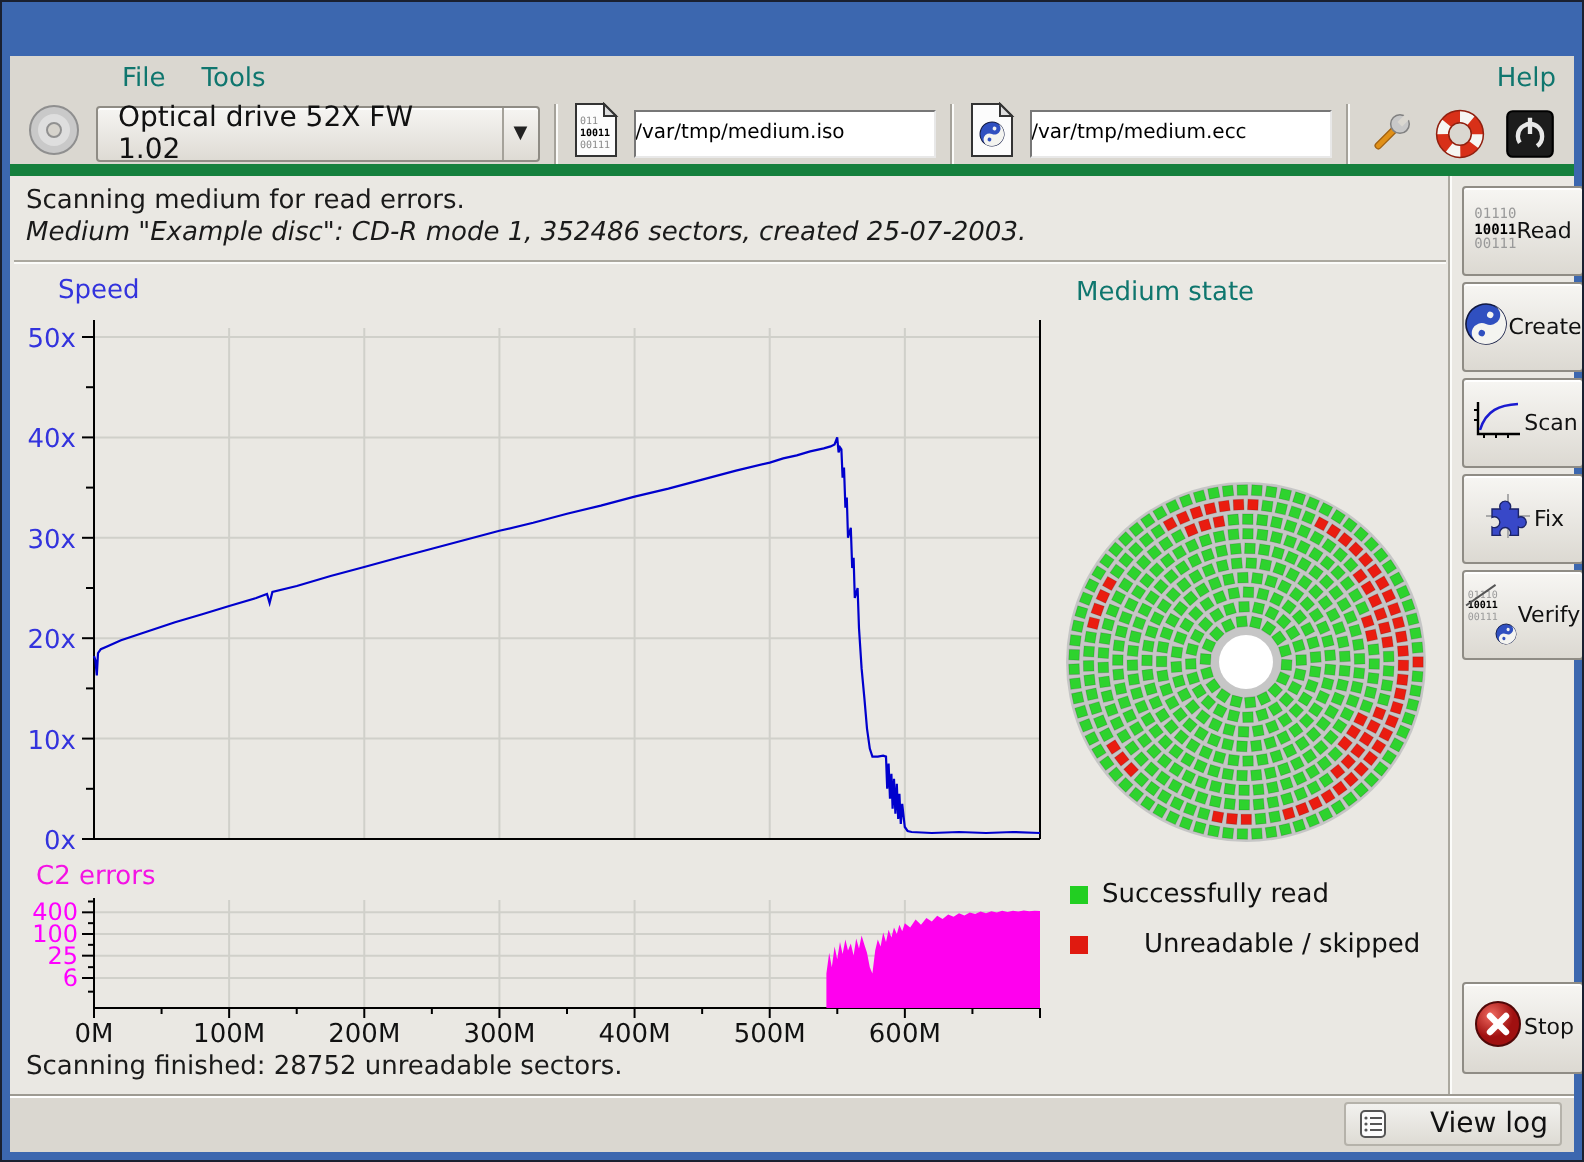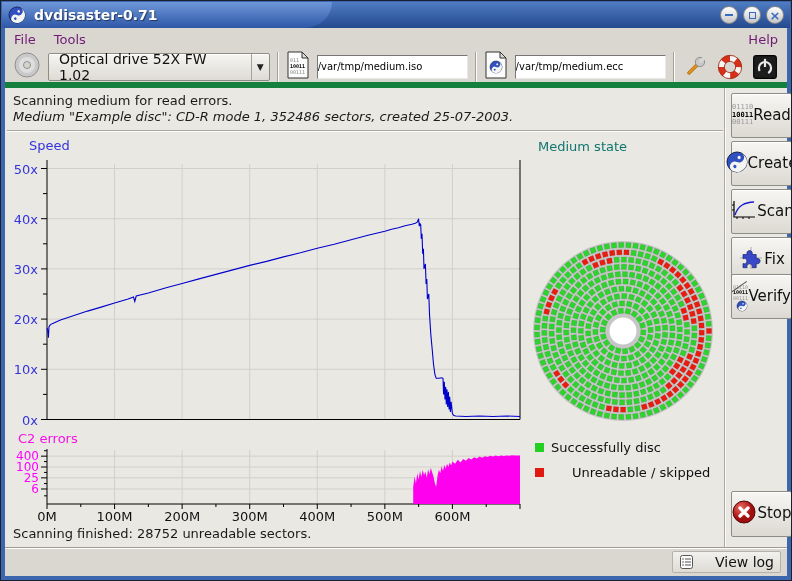--- a/index.html
+++ b/index.html
@@ -16,21 +16,21 @@
     text-shadow:1px 1px 1px rgba(0,0,0,.5); }
   .winbtns { position:absolute; right:6px; top:4px; display:flex; gap:5px; }
   .winbtn { width:18px; height:18px; border-radius:50%; border:1px solid #8a8a8a;
     background:linear-gradient(#ffffff,#c6c6c6); color:#3a6ac0; display:flex; align-items:center; justify-content:center; cursor:default; }
   .glyph-min { width:8px; height:2px; background:#3a6ac0; }
   .glyph-max { width:7px; height:7px; border:1px solid #3a6ac0; }
   .glyph-close { font-size:13px; font-weight:bold; line-height:1; }
 
   
   .app-body { position:absolute; top:27px; left:4px; right:4px; bottom:4px; background:#eae8e3; }
-  .menubar { height:23px; background:#dad7d0; display:flex; align-items:center; font-size:13px; color:#701a75; }
+  .menubar { height:23px; background:#dad7d0; display:flex; align-items:center; font-size:13px; color:#0f766e;padding-left:47px; }
   .menu-item { padding:3px 9px; }
   .menu-spacer { flex:1; }
 
   .toolbar { height:37px; background:#dad7d0; display:flex; align-items:center; gap:7px; padding:0 8px;
     border-bottom:6px solid #15803d; box-shadow:0 1px 0 #fff; }
   .vsep { width:2px; height:30px; border-left:1px solid #a5a29a; border-right:1px solid #fbfbf9; }
   .combo { display:flex; align-items:center; height:28px; background:linear-gradient(#f6f5f2,#dedbd4);
     border:1px solid #8f8c85; border-radius:2px; box-shadow:inset 0 1px 0 #fff; }
   .combo-text { padding:0 10px; font-size:14px; color:#111; }
   .combo-arrow { width:18px; align-self:stretch; border-left:1px solid #a5a29a; display:flex; align-items:center; justify-content:center; font-size:9px; color:#222; }
@@ -52,58 +52,35 @@
   .legend-item { position:absolute; display:flex; align-items:center; gap:7px; font-size:13px; color:#111; }
   .legend-sq { width:9px; height:9px; }
   .bottom-status { position:absolute; left:8px; top:438px; font-size:13px; color:#1a1a1a; }
   .vgroove { position:absolute; left:719px; top:0; bottom:0; width:2px;
     border-left:1px solid #aba89f; border-right:1px solid #fcfcfa; }
 
   
   .side-btn { position:absolute; left:726px; width:61px; height:45px;
     background:linear-gradient(#f7f6f3,#dcd9d2); border:1px solid #8f8c85; border-radius:2px;
     box-shadow:inset 0 1px 0 #fff; display:flex; flex-direction:row; align-items:center; justify-content:center; }
-  .side-btn .lbl { font-size:15px; color:#111; line-height:1.05; }
+  .side-btn .lbl { font-size:11px; color:#111; line-height:1.05; }
   .read-bin { font-family:"DejaVu Sans Mono",monospace; font-size:7px; line-height:1.05; text-align:center; }
   .read-bin .g { color:#999; } .read-bin .b { color:#000; font-weight:bold; }
 
   
   .footer { position:absolute; bottom:0; left:0; right:0; height:29px; background:#dad7d0;
     border-top:1px solid #9d9a92; box-shadow:inset 0 1px 0 #fff; display:flex; align-items:center; justify-content:flex-end; }
   .viewlog-btn { display:flex; align-items:center; gap:20px; margin-right:6px; padding:2px 6px;
     font-size:14px; color:#111; border:1px solid #b5b2aa; border-radius:2px; background:linear-gradient(#f2f1ee,#dedbd4);text-align:right; }
 </style>
 </head>
 <body>
 
 <div class="window">
 
-  <div class="titlebar">
-    <div class="title-tab"></div>
-    <span class="app-logo yy-slot"><svg width="18" height="18" viewBox="0 0 18 18">
-          <g transform="rotate(25 9 9)">
-    <circle cx="9" cy="9" r="8" fill="#3050c0" stroke="#101840" stroke-width="0.64"></circle>
-    <path d="M9,1 a8,8 0 0 1 0,16 a4,4 0 0 1 0,-8 a4,4 0 0 0 0,-8 z" fill="#f4f4f0"></path>
-    <circle cx="9" cy="5" r="1.28" fill="#f4f4f0"></circle>
-    <circle cx="9" cy="13" r="1.28" fill="#3050c0"></circle>
-          </g>
-        </svg></span>
-    <span class="title-text">dvdisaster-0.71</span>
-    <div class="winbtns">
-      <div class="winbtn">
-          <span class="glyph-min"></span>
-        </div>
-      <div class="winbtn">
-          <span class="glyph-max"></span>
-        </div>
-      <div class="winbtn glyph-close">
-          <span>×</span>
-        </div>
-    </div>
-  </div>
 
   <div class="app-body">
 
     <div class="menubar">
       <span class="menu-item">File</span>
       <span class="menu-item">Tools</span>
       <span class="menu-spacer"></span>
       <span class="menu-item">Help</span>
     </div>
 
@@ -731,21 +708,21 @@
           <rect x="101.29893427981827" y="110.6455191398731" width="5.2" height="5.2" transform="rotate(-296 103.89893427981826 113.2455191398731)" fill="#2ed32e" stroke="rgba(0,0,0,0.15)" stroke-width="0.5"></rect>
           <rect x="107.00259794687462" y="106.50156492031766" width="5.2" height="5.2" transform="rotate(-316 109.60259794687461 109.10156492031766)" fill="#2ed32e" stroke="rgba(0,0,0,0.15)" stroke-width="0.5"></rect>
           <rect x="110.9449727901448" y="100.65675385443875" width="5.2" height="5.2" transform="rotate(-336 113.5449727901448 103.25675385443874)" fill="#2ed32e" stroke="rgba(0,0,0,0.15)" stroke-width="0.5"></rect>
           <rect x="112.65055022027444" y="93.81605641700574" width="5.2" height="5.2" transform="rotate(-356 115.25055022027443 96.41605641700573)" fill="#2ed32e" stroke="rgba(0,0,0,0.15)" stroke-width="0.5"></rect>
           <rect x="111.91361242754787" y="86.80456167691491" width="5.2" height="5.2" transform="rotate(-376 114.51361242754787 89.40456167691491)" fill="#2ed32e" stroke="rgba(0,0,0,0.15)" stroke-width="0.5"></rect>
           <circle cx="95" cy="95" r="13.5" fill="#ffffff"></circle>
         </svg>
 
       <div class="legend-item" style="left:530px;top:352px;">
         <span class="legend-sq" id="legend-sq-0" style="background: rgb(34, 207, 34);"></span>
-        <span>Successfully disc</span>
+        <span>Successfully read</span>
       </div>
       <div class="legend-item" style="left:530px;top:377px;gap:28px;">
         <span class="legend-sq" id="legend-sq-1" style="background: rgb(224, 26, 16);"></span>
         <span>Unreadable / skipped</span>
       </div>
 
       <div class="bottom-status">Scanning finished: 28752 unreadable sectors.</div>
       <div class="vgroove"></div>
 
       <div class="side-btn" style="top:5px;">
@@ -779,21 +756,21 @@
       </div>
       <div class="side-btn" style="top:149px;">
         <span>
           <svg width="26" height="26" viewBox="0 0 26 26">
             <path d="M2,13 h22 M13,2 v22" stroke="#aaa" stroke-width="1"></path>
             <path d="M5,9.5 h4.2 a2.7,2.7 0 1 1 4.8,0 h4.2 v4.2 a2.7,2.7 0 1 1 0,4.8 v4.2 h-4.2 a2.7,2.7 0 1 0 -4.8,0 h-4.2 v-4.2 a2.7,2.7 0 1 0 0,-4.8 z" fill="#3848c8" stroke="#1c2468" stroke-width="0.7"></path>
           </svg>
         </span>
         <span class="lbl">Fix</span>
       </div>
-      <div class="side-btn" style="top:186px;">
+      <div class="side-btn" style="top:197px;">
         <span style="position:relative;width:26px;height:24px;display:block;">
           <span style="position:absolute;left:1px;top:0;font-family:'DejaVu Sans Mono',monospace;font-size:5px;line-height:1.1;color:#999;">01110<br><b style="color:#000">10011</b><br>00111</span>
           <span style="position:absolute;left:2px;top:2px;width:24px;height:18px;border-left:1px solid #555;transform:rotate(55deg);"></span>
           <span class="yy-slot" style="position:absolute;right:0;bottom:0;width:12px;height:12px;"><svg width="12" height="12" viewBox="0 0 12 12">
                 <g transform="rotate(25 6 6)">
     <circle cx="6" cy="6" r="5" fill="#3050c0" stroke="#101840" stroke-width="0.4"></circle>
     <path d="M6,1 a5,5 0 0 1 0,10 a2.5,2.5 0 0 1 0,-5 a2.5,2.5 0 0 0 0,-5 z" fill="#f4f4f0"></path>
     <circle cx="6" cy="3.5" r="0.8" fill="#f4f4f0"></circle>
     <circle cx="6" cy="8.5" r="0.8" fill="#3050c0"></circle>
                 </g>

